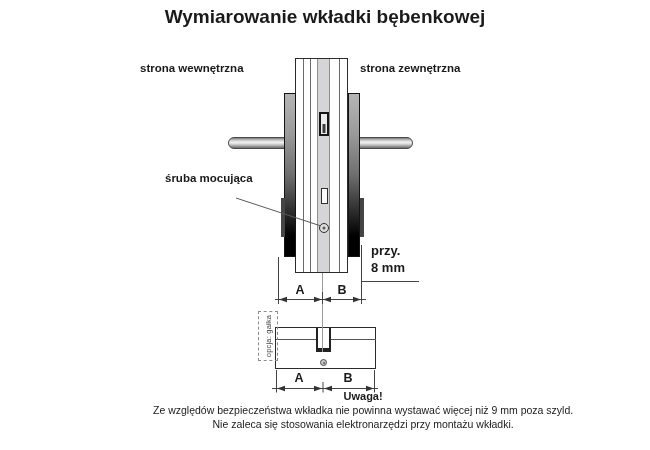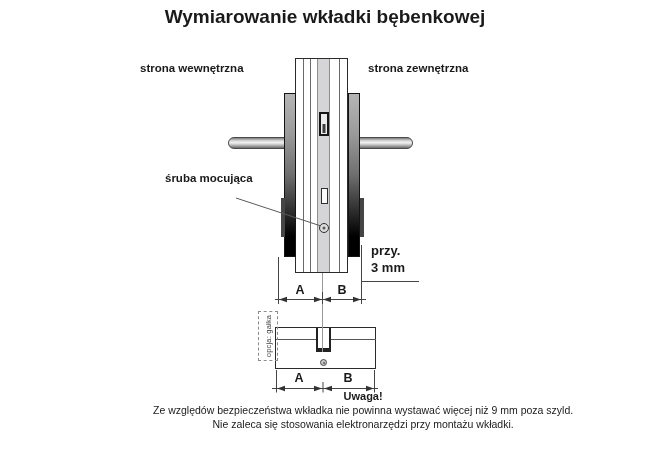--- a/index.html
+++ b/index.html
@@ -41,21 +41,21 @@
   svg.overlay{position:absolute;left:0;top:0;z-index:10;pointer-events:none;}
 </style>
 </head>
 <body>
 
 <div class="page">
 
   <div class="abs side-label" style="left:140px;">strona wewnętrzna</div>
 
   <div class="abs page-title">Wymiarowanie wkładki bębenkowej</div>
-  <div class="abs side-label" style="left:368px;">strona zewnętrzna</div>
+  <div class="abs side-label" style="left:360px;">strona zewnętrzna</div>
 
   <div class="abs rod rod-left"></div>
   <div class="abs rod rod-right"></div>
 
   <div class="abs door">
     <div class="abs door-line" style="left:7px;"></div>
     <div class="abs door-line" style="left:14px;"></div>
     <div class="abs cyl-strip"></div>
     <div class="abs door-line" style="left:43px;"></div>
   </div>
@@ -73,21 +73,21 @@
   <div class="abs screw-head">
     <div class="screw-dot"></div>
   </div>
 
   <div class="abs screw-label">
     <div>śruba mocująca</div>
   </div>
 
   <div class="abs max-label">
     <div>przy.</div>
-    <div>3 mm</div>
+    <div>8 mm</div>
   </div>
 
   <div class="abs dim-label" style="left:288px;top:283px;">A</div>
   <div class="abs dim-label" style="left:330px;top:283px;">B</div>
 
   <div class="abs cyl-body">
     <div class="cyl-midline" style="left:0;width:41px;"></div>
     <div class="cyl-midline" style="left:55px;width:45px;"></div>
   </div>
   <div class="abs knob-box">

